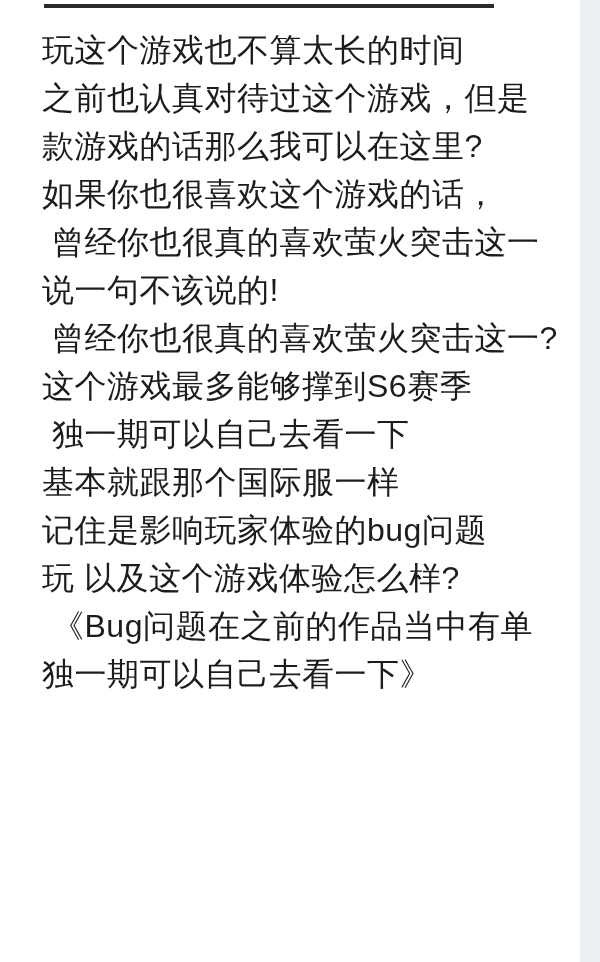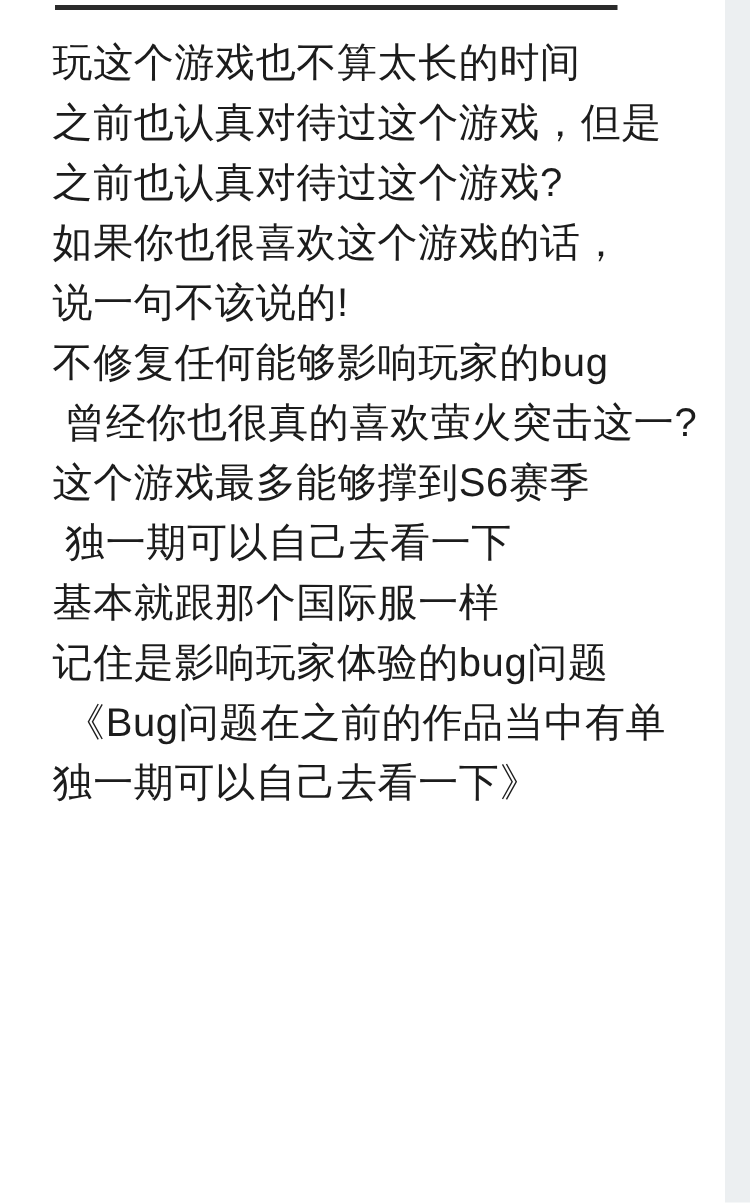--- a/index.html
+++ b/index.html
@@ -66,29 +66,30 @@
 <div class="page">
 
   <div class="content">
 
     <div class="divider-row">
       <div class="divider"></div>
     </div>
 
     <div class="line">玩这个游戏也不算太长的时间</div>
     <div class="line">之前也认真对待过这个游戏，但是</div>
-    <div class="line">之前也认真对待过这个游戏?</div>
+    <div class="line">款游戏的话那么我可以在这里?</div>
     <div class="line">如果你也很喜欢这个游戏的话，</div>
+    <div class="line indent">曾经你也很真的喜欢萤火突击这一</div>
     <div class="line">说一句不该说的!</div>
-    <div class="line">不修复任何能够影响玩家的bug</div>
     <div class="line indent">曾经你也很真的喜欢萤火突击这一?</div>
     <div class="line">这个游戏最多能够撑到S6赛季</div>
     <div class="line indent">独一期可以自己去看一下</div>
     <div class="line">基本就跟那个国际服一样</div>
     <div class="line">记住是影响玩家体验的bug问题</div>
+    <div class="line">玩 以及这个游戏体验怎么样?</div>
     <div class="line indent">《Bug问题在之前的作品当中有单</div>
     <div class="line">独一期可以自己去看一下》</div>
 
   </div>
 
   <div class="right-gutter"></div>
 
 </div>
 
 </body></html>

